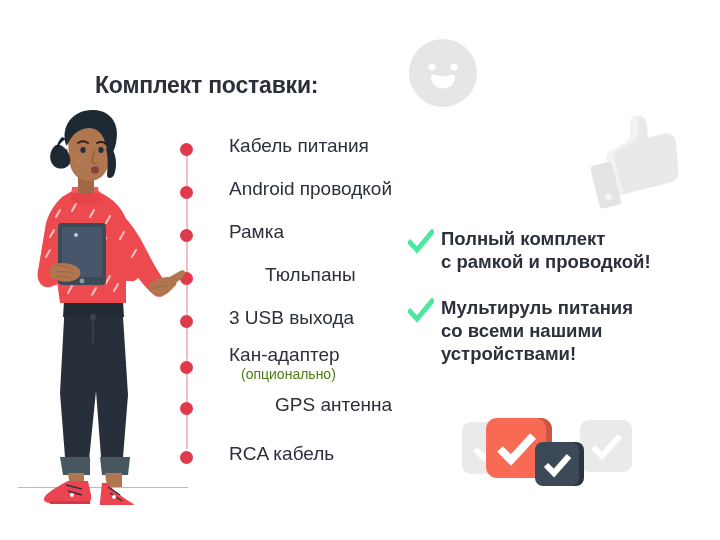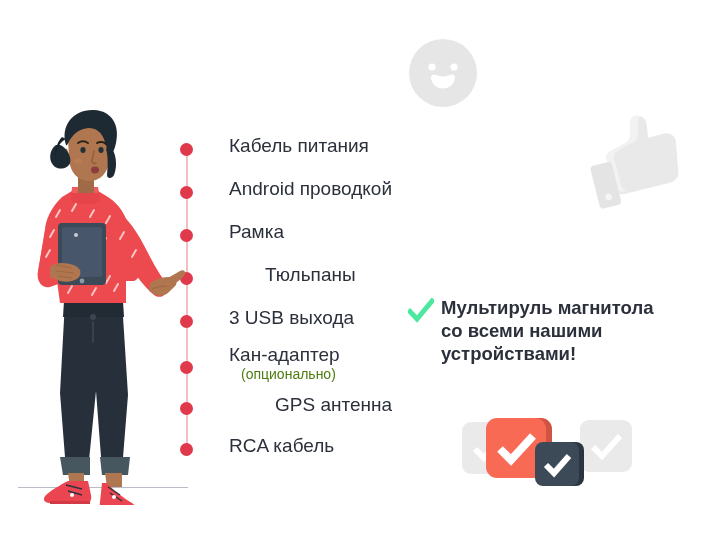--- a/index.html
+++ b/index.html
@@ -207,20 +207,21 @@
   <svg id="thumb" viewBox="0 0 110 100">
     <g transform="rotate(-14 55 50)">
       <path d="M30 42c0-4 2-7 6-8l16-4c4-1 6-4 7-8l3-11c1-4 4-6 8-5 5 1 8 5 7.5 10l-2 14h17c6 0 10 5 9 11l-5 30c-1 5-5 8-10 8H39c-5 0-9-4-9-9z" fill="#e9e9e9"></path>
       <path d="M30 42c0-4 2-7 6-8l16-4c4-1 6-4 7-8l3-11c1-4 4-6 8-5 1.4.3 2.6.9 3.6 1.7-2 .4-3.4 2-3.9 4.3l-3 11c-1 4-3 7-7 8l-16 4c-4 1-6 4-6 8v26c0 3 1.6 5.8 4 7.4H39c-5 0-9-4-9-9z" fill="#f2f2f2"></path>
       <rect x="12" y="44" width="22" height="44" rx="4" fill="#e4e4e4"></rect>
       <rect x="12" y="44" width="22" height="44" rx="4" fill="none"></rect>
       <circle cx="23" cy="78" r="3.4" fill="#f5f5f5"></circle>
     </g>
   </svg>
 
+  <div id="title">Комплект поставки:</div>
 
   <div id="bullet-list">
     <div id="bullet-rail"></div>
 
     <div class="bullet-row" style="top:6px;">
       <span class="bullet-dot"></span>
       <span class="bullet-text">Кабель питания</span>
     </div>
 
     <div class="bullet-row" style="top:49px;">
@@ -249,33 +250,42 @@
         <span>Кан-адаптер</span>
         <span class="bullet-sub">(опционально)</span>
       </span>
     </div>
 
     <div class="bullet-row" style="top:265px;gap:46px;">
       <span class="bullet-dot"></span>
       <span class="bullet-text">GPS антенна</span>
     </div>
 
-    <div class="bullet-row" style="top:306px;">
+    <div class="bullet-row" style="top:314px;">
       <span class="bullet-dot"></span>
       <span class="bullet-text">RCA кабель</span>
     </div>
   </div>
 
+  <div class="check-block" id="check-1">
+    <svg class="check-mark" viewBox="0 0 26 26">
+      <path d="M2 13.5 L9 21 L24 3" stroke="#4de8a0" stroke-width="5" fill="none" stroke-linecap="square" stroke-linejoin="miter"></path>
+    </svg>
+    <div class="check-text">
+      <div>Полный комплект</div>
+      <div>с рамкой и проводкой!</div>
+    </div>
+  </div>
 
   <div class="check-block" id="check-2">
     <svg class="check-mark" viewBox="0 0 26 26">
       <path d="M2 13.5 L9 21 L24 3" stroke="#4de8a0" stroke-width="5" fill="none" stroke-linecap="square" stroke-linejoin="miter"></path>
     </svg>
     <div class="check-text">
-      <div>Мультируль магнитола</div>
+      <div>Мультируль питания</div>
       <div>со всеми нашими</div>
       <div>устройствами!</div>
     </div>
   </div>
 
   <div id="tiles">
     <div class="tile" id="tile-left">
       <svg viewBox="0 0 52 52" width="52" height="52">
         <path d="M13 27 L22 36 L40 16" stroke="#ffffff" stroke-width="6" fill="none" stroke-linecap="butt" stroke-linejoin="miter"></path>
       </svg>

